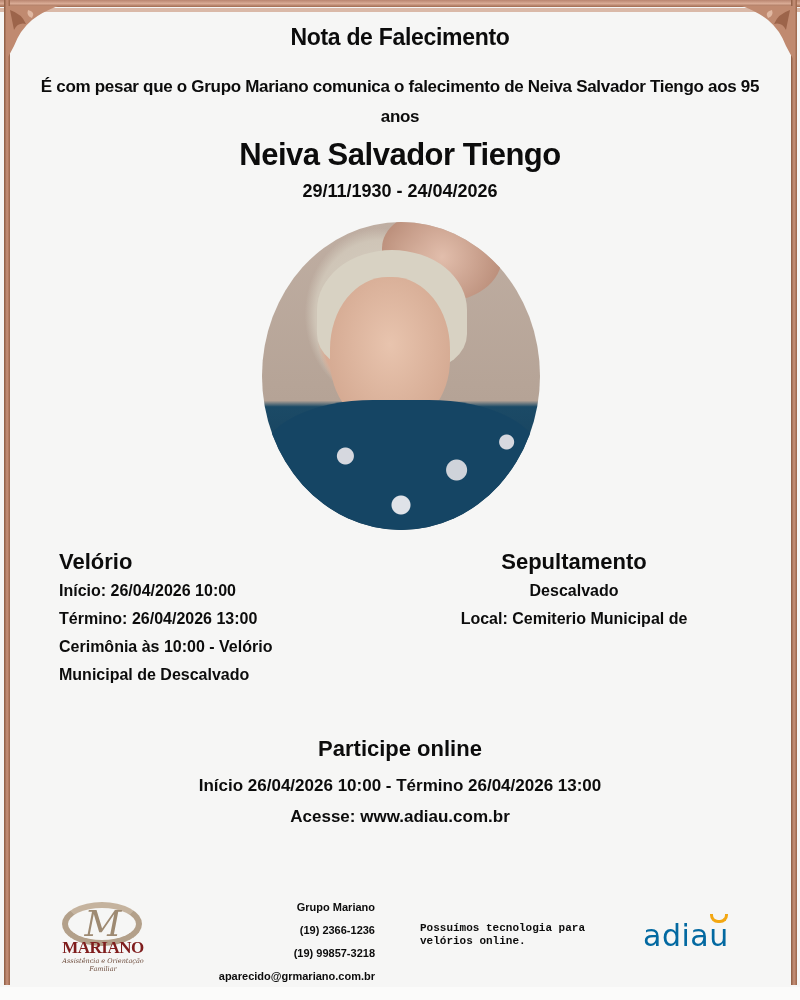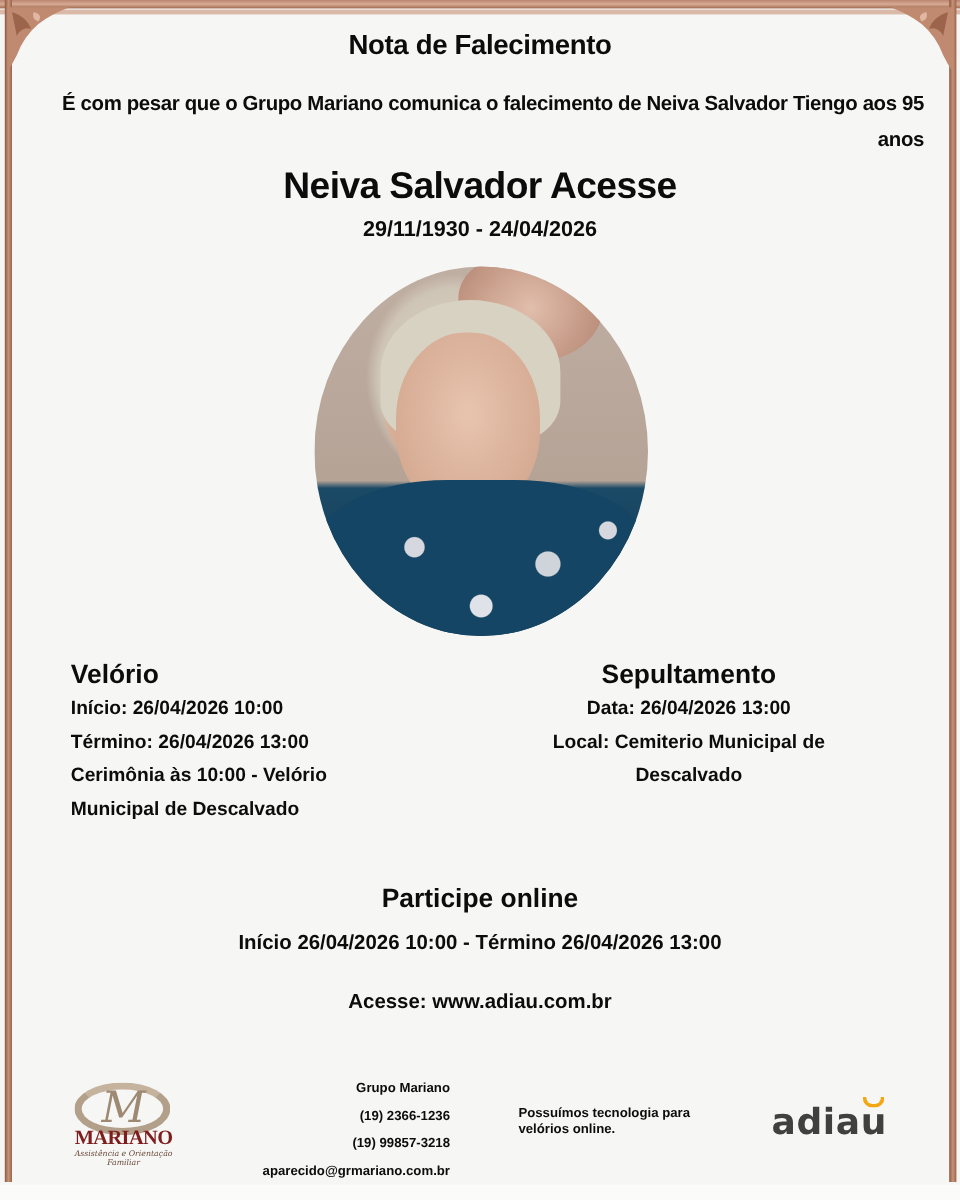--- a/index.html
+++ b/index.html
@@ -18,21 +18,21 @@
   .rail.top { left: 0; top: 0; width: 800px; height: 7px; background: linear-gradient(180deg,#b98570,#d8aa94,#a06a50); }
   .rail.left { left: 4px; top: 0; width: 6px; height: 985px; }
   .rail.right { left: 791px; top: 0; width: 6px; height: 985px; }
   .rail.inner-top { left: 0; top: 8px; width: 800px; height: 4px; background: #cf9f88; opacity: .7; }
   .corner { position: absolute; width: 60px; height: 60px; }
   .corner.tl { left: 2px; top: 2px; }
   .corner.tr { right: 2px; top: 2px; transform: scaleX(-1); }
 
   .center { position: absolute; left: 0; width: 800px; text-align: center; font-weight: bold; }
   .title { top: 24px; font-size: 23px; letter-spacing: -0.3px; }
-  .intro { top: 72px; font-size: 17px; line-height: 30px; padding: 0 30px; box-sizing: border-box; letter-spacing: -0.3px; text-align: right; }
+  .intro { top: 72px; font-size: 17px; line-height: 30px; padding: 0 30px; box-sizing: border-box; letter-spacing: -0.3px; }
   .name { top: 137px; font-size: 31px; letter-spacing: -0.5px; }
   .dates { top: 181px; font-size: 18px; }
 
   .photo {
     position: absolute; left: 262px; top: 222px; width: 278px; height: 308px;
     border-radius: 50%; overflow: hidden;
     background:
       radial-gradient(ellipse 40% 35% at 44% 38%, #e9c6b2 0%, #d8ab94 55%, transparent 60%),
       radial-gradient(ellipse 38% 40% at 42% 30%, #d9d2c6 0%, #cfc5b7 60%, transparent 70%),
       linear-gradient(180deg, #bfaea2 0%, #b5a396 58%, #1b4a66 60%, #143a55 100%);
@@ -51,31 +51,31 @@
   .photo .hair { position: absolute; left: 55px; top: 28px; width: 150px; height: 120px;
     background: #d8d2c3; border-radius: 50% 50% 30% 30%; }
 
   .section-left { position: absolute; left: 59px; top: 547px; width: 330px; }
   .section-right { position: absolute; right: 61px; top: 547px; width: 330px; text-align: center; }
   .sec-title { font-size: 22px; font-weight: bold; line-height: 30px; }
   .sec-line { font-size: 16px; font-weight: bold; line-height: 28px; }
 
   .online-title { top: 736px; font-size: 22px; }
   .online-line { top: 776px; font-size: 17px; }
-  .online-link { top: 807px; font-size: 17px; margin-top: 18px; }
+  .online-link { top: 807px; font-size: 17px; }
 
   .logo-mariano { position: absolute; left: 48px; top: 902px; width: 110px; height: 70px; text-align: center; }
   .logo-m { position: absolute; left: 14px; top: 0; width: 80px; height: 44px; border: 6px solid #b3a08a; border-radius: 50%; border-top-color: #c5b39e; box-sizing: border-box; }
   .logo-m-letter { position: absolute; left: 0; width: 110px; top: 0; font-family: "DejaVu Serif", serif; font-style: italic; font-size: 36px; color: #9e8a72; line-height: 44px; }
   .logo-word { position: absolute; left: 0; width: 110px; top: 36px; font-family: "Liberation Serif", serif; font-weight: bold; font-size: 17px; color: #7f1d1d; letter-spacing: -0.5px; }
   .logo-tag { position: absolute; left: 0; width: 110px; top: 55px; font-family: "DejaVu Serif", serif; font-style: italic; font-size: 6.5px; color: #6b4a3a; }
 
   .contact { position: absolute; right: 425px; top: 896px; text-align: right; font-size: 11px; font-weight: bold; line-height: 23px; }
-  .promo { position: absolute; left: 432px; top: 922px; font-size: 11px; font-weight: bold; line-height: 13px; width: 180px; }
-  .adiau { position: absolute; left: 643px; top: 918px; font-size: 30px; font-weight: bold; color: #404040; letter-spacing: 0.5px; font-family: "DejaVu Sans", sans-serif; }
+  .promo { position: absolute; left: 420px; top: 922px; font-size: 11px; font-weight: bold; line-height: 13px; width: 180px; font-family: Liberation Mono, monospace; }
+  .adiau { position: absolute; left: 643px; top: 918px; font-size: 30px; font-weight: normal; color: #0369a1; letter-spacing: 0.5px; font-family: "DejaVu Sans", sans-serif; }
   .adiau .u { position: relative; }
   .adiau .breve { position: absolute; left: 50%; top: -4px; transform: translateX(-50%); width: 12px; height: 6px; border: 3px solid #f3a712; border-top: none; border-radius: 0 0 8px 8px; }
 </style>
 </head>
 <body>
 
 <div class="card">
   <div class="rail top"></div>
   <div class="rail inner-top"></div>
   <div class="rail left"></div>
@@ -86,43 +86,42 @@
     <path d="M26 8 Q34 10 30 16 Q24 14 26 8Z" fill="#e0b8a2"></path>
   </svg>
   <svg class="corner tr" viewBox="0 0 60 60">
     <path d="M4 4 L56 4 Q40 10 30 18 Q18 28 12 44 Q8 52 4 58 Z" fill="#c08a70"></path>
     <path d="M8 8 Q20 12 24 22 Q16 20 12 28 Q10 18 8 8Z" fill="#9c644a"></path>
     <path d="M26 8 Q34 10 30 16 Q24 14 26 8Z" fill="#e0b8a2"></path>
   </svg>
 
   <div class="center title">Nota de Falecimento</div>
   <div class="center intro">É com pesar que o Grupo Mariano comunica o falecimento de Neiva Salvador Tiengo aos 95 anos</div>
-  <div class="center name">Neiva Salvador Acesse</div>
+  <div class="center name">Neiva Salvador Tiengo</div>
   <div class="center dates">29/11/1930 - 24/04/2026</div>
 
   <div class="photo" title="Foto de Neiva Salvador Tiengo">
     <div class="balloon"></div>
     <div class="hair"></div>
     <div class="face"></div>
     <div class="body"></div>
   </div>
 
   <div class="section-left">
     <div class="sec-title">Velório</div>
     <div class="sec-line">Início: 26/04/2026 10:00</div>
     <div class="sec-line">Término: 26/04/2026 13:00</div>
     <div class="sec-line">Cerimônia às 10:00 - Velório</div>
     <div class="sec-line">Municipal de Descalvado</div>
   </div>
 
   <div class="section-right">
     <div class="sec-title">Sepultamento</div>
-    <div class="sec-line">Data: 26/04/2026 13:00</div>
+    <div class="sec-line">Descalvado</div>
     <div class="sec-line">Local: Cemiterio Municipal de</div>
-    <div class="sec-line">Descalvado</div>
   </div>
 
   <div class="center online-title">Participe online</div>
   <div class="center online-line">Início 26/04/2026 10:00 - Término 26/04/2026 13:00</div>
   <div class="center online-link">Acesse: www.adiau.com.br</div>
 
   <div class="logo-mariano">
     <div class="logo-m"></div>
     <div class="logo-m-letter">M</div>
     <div class="logo-word">MARIANO</div>

